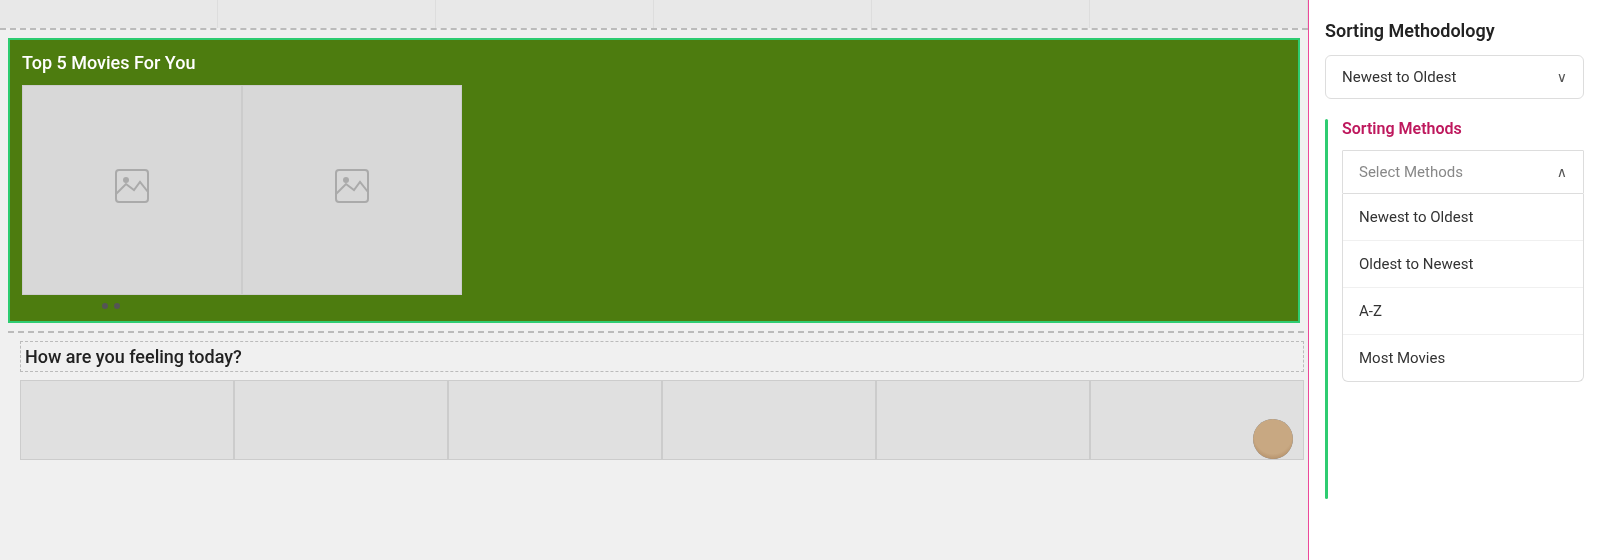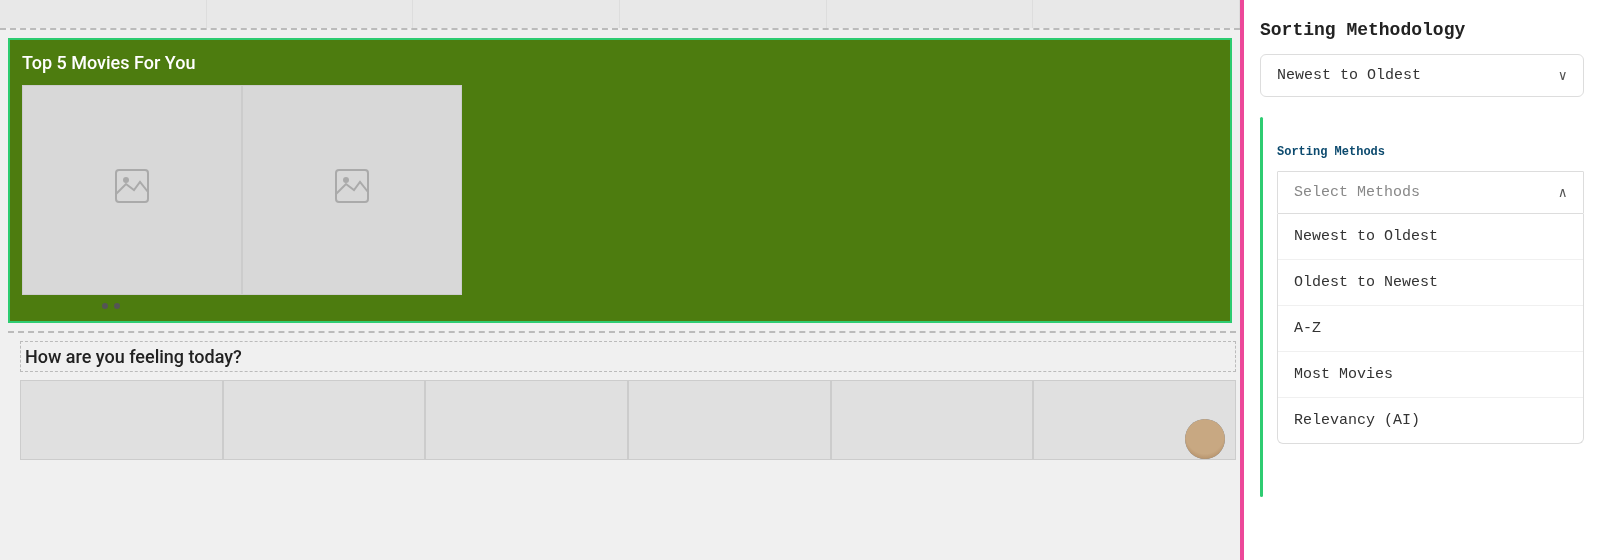--- a/index.html
+++ b/index.html
@@ -141,28 +141,27 @@
 
     .avatar-face {
       width: 100%;
       height: 100%;
       background: radial-gradient(circle at 50% 40%, #c8a882 60%, #a07850 100%);
       border-radius: 50%;
     }
 
     
     .sidebar {
-      width: 360px;
+      width: 292px;
       background: #fff;
-      border-left: 4px solid #ec4899;
+      border-left: 1px solid #ec4899;
       padding: 20px 16px;
       display: flex;
       flex-direction: column;
       gap: 0;
-      font-family: Liberation Mono, monospace;
     }
 
     .sidebar-title {
       font-size: 18px;
       font-weight: 600;
       color: #222;
       margin-bottom: 14px;
     }
 
     
@@ -203,25 +202,24 @@
       min-height: 380px;
       margin-right: 14px;
       flex-shrink: 0;
     }
 
     .sorting-methods-content {
       flex: 1;
     }
 
     .sorting-methods-title {
-      font-size: 12px;
+      font-size: 16px;
       font-weight: 600;
-      color: #0c4a6e;
+      color: #be185d;
       margin-bottom: 12px;
-      margin-top: 28px;
     }
 
     
     .select-methods-dropdown {
       border: 1px solid #ddd;
       border-radius: 1px;
       padding: 12px 16px;
       display: flex;
       align-items: center;
       justify-content: space-between;
@@ -339,18 +337,17 @@
       <div class="select-methods-dropdown">
         <span class="select-methods-label">Select Methods</span>
         <span class="chevron-up">∧</span>
       </div>
 
       <div class="dropdown-options">
         <div class="dropdown-option">Newest to Oldest</div>
         <div class="dropdown-option">Oldest to Newest</div>
         <div class="dropdown-option">A-Z</div>
         <div class="dropdown-option">Most Movies</div>
-        <div class="dropdown-option">Relevancy (AI)</div>
       </div>
     </div>
   </div>
 
 </div>
 
 </body></html>

